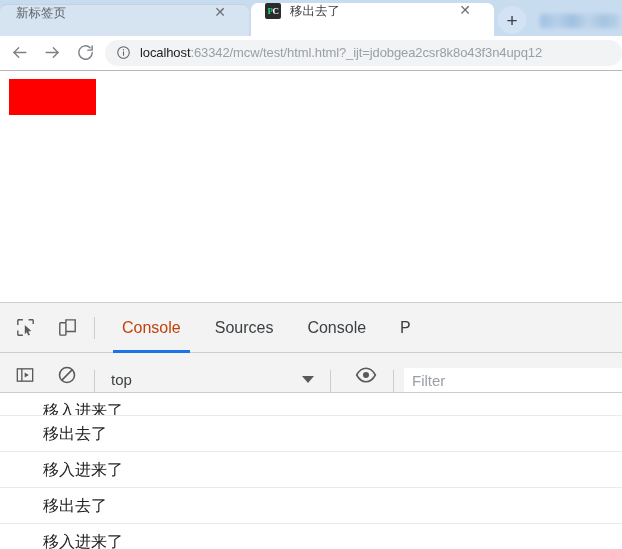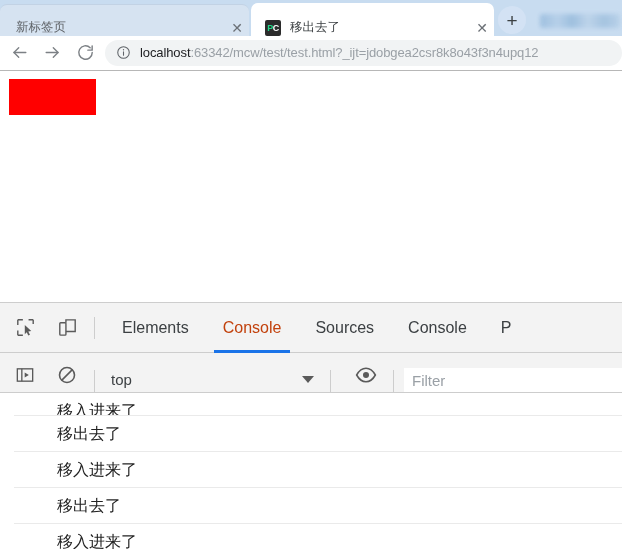--- a/index.html
+++ b/index.html
@@ -14,24 +14,25 @@
   
   .tabstrip {
     position: absolute; top: 0; left: 0;
     width: 622px; height: 36px;
     background: #c8dcf0;
     display: flex; align-items: flex-end;
   }
   .tab {
     position: relative;
     height: 32px;
-    display: flex; align-items: flex-end;
-    padding: 0 4px 0 14px;
+    display: flex; align-items: flex-start;
+    padding: 0 21px 0 14px;
     border-top-left-radius: 7px; border-top-right-radius: 7px;
     cursor: default;
+    font-family: Liberation Serif, serif;
   }
   .tab-inactive {
     width: 249px;
     background: #d6e3f1;
     border-top: 1px solid #c2d2e4;
   }
   .tab-active {
     width: 243px;
     background: #ffffff;
     margin-left: 2px;
@@ -218,21 +219,20 @@
     font-family: "Liberation Sans", sans-serif;
     padding-left: 8px;
   }
   .filter-input::placeholder { color: #9aa0a6; opacity: 1; }
 
   .console-body {
     position: relative;
     height: 156px;
     overflow: hidden;
     background: #ffffff;
-    margin-left: 14px;
   }
   .log-row {
     height: 36px;
     border-bottom: 1px solid #eaeaea;
     display: flex; align-items: center;
     padding-left: 43px;
     font-size: 16px;
     color: #222222;
   }
   .log-row.clipped-top {
@@ -294,21 +294,21 @@
     </div>
 
     <div class="urlbox">
       <span class="info-icon">
         <svg width="15" height="15" viewBox="0 0 24 24" fill="none" stroke="currentColor" stroke-width="1.7">
           <circle cx="12" cy="12" r="9.2"></circle>
           <line x1="12" y1="11" x2="12" y2="16.5" stroke-linecap="round"></line>
           <circle cx="12" cy="7.6" r="1.05" fill="currentColor" stroke="none"></circle>
         </svg>
       </span>
-      <span class="url-text"><span class="url-host">localhost</span><span>:63342/mcw/test/test.html?_ijt=jdobgea2csr8k8o43f3n4upq12</span></span>
+      <span class="url-text"><span class="url-host">localhost</span><span>:63342/mcw/test/html.html?_ijt=jdobgea2csr8k8o43f3n4upq12</span></span>
     </div>
   </div>
 
   <div class="viewport">
     <div class="redbox"></div>
   </div>
 
   <div class="devtools">
 
     <div class="dt-tabbar">
@@ -323,23 +323,20 @@
 
       <div class="dt-icon-btn">
         <svg width="21" height="21" viewBox="0 0 24 24" fill="none" stroke="currentColor" stroke-width="1.6">
           <rect x="3.2" y="6.5" width="7" height="14.2" rx="1"></rect>
           <path d="M10.2 6.5 V3.3 H20.8 V16.6 H10.2"></path>
         </svg>
       </div>
 
       <div class="dt-sep"></div>
 
-      <div class="dt-tab">
-        <span>Elements</span>
-      </div>
       <div class="dt-tab active">
         <span>Console</span>
       </div>
       <div class="dt-tab">
         <span>Sources</span>
       </div>
       <div class="dt-tab">
         <span>Console</span>
       </div>
       <div class="dt-tab clipped">

